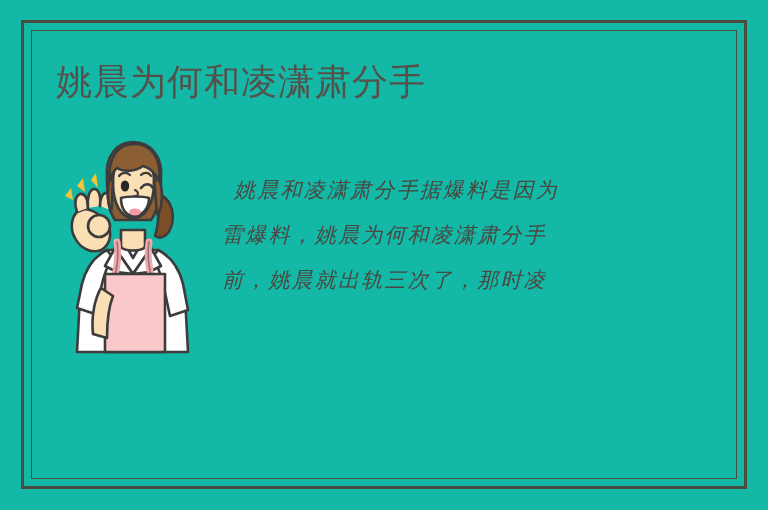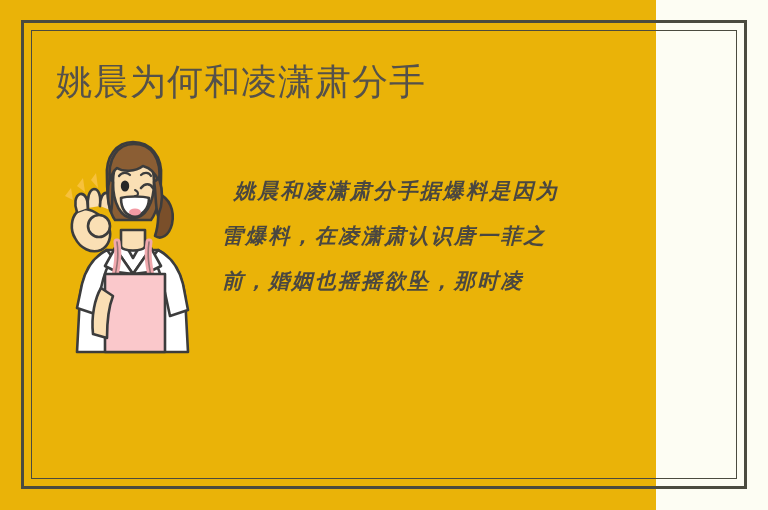--- a/index.html
+++ b/index.html
@@ -8,23 +8,23 @@
   }
   body {
     width: 768px;
     height: 510px;
     background: #fdfdf3;
     font-family: "Liberation Sans", sans-serif;
     overflow: hidden;
   }
   #page {
     position: relative;
-    width: 656px;
+    width: 768px;
     height: 510px;
-    background: #eab308;
+    background: #14b8a6;
   }
   
   .frame-outer {
     position: absolute;
     left: 21px;
     top: 20px;
     width: 726px;
     height: 469px;
     border: 3px solid #4b4b3f;
     box-sizing: border-box;
@@ -61,21 +61,20 @@
     font-size: 21px;
     line-height: 45px;
     color: #4a4740;
     letter-spacing: 2.2px;
     font-style: italic;
   }
   .article-text .line {
     white-space: nowrap;
     display: block;
     height: 45px;
-    font-weight: bold;
   }
   .article-text .line.first { text-indent: 12px; }
   
   .illustration {
     position: absolute;
     left: 55px;
     top: 138px;
     width: 155px;
     height: 218px;
   }
@@ -152,17 +151,17 @@
       <g fill="#f7c13c" stroke="none">
         <path d="M10 58 L16 50 L18 62 Z"></path>
         <path d="M22 48 L28 40 L30 54 Z"></path>
         <path d="M36 42 L41 35 L43 50 Z"></path>
       </g>
     </svg>
   </div>
 
   <div class="article-text">
     <span class="line first">姚晨和凌潇肃分手据爆料是因为</span>
-    <span class="line">雷爆料，在凌潇肃认识唐一菲之</span>
-    <span class="line">前，婚姻也摇摇欲坠，那时凌</span>
+    <span class="line">雷爆料，姚晨为何和凌潇肃分手</span>
+    <span class="line">前，姚晨就出轨三次了，那时凌</span>
   </div>
 
 </div>
 
 </body></html>

